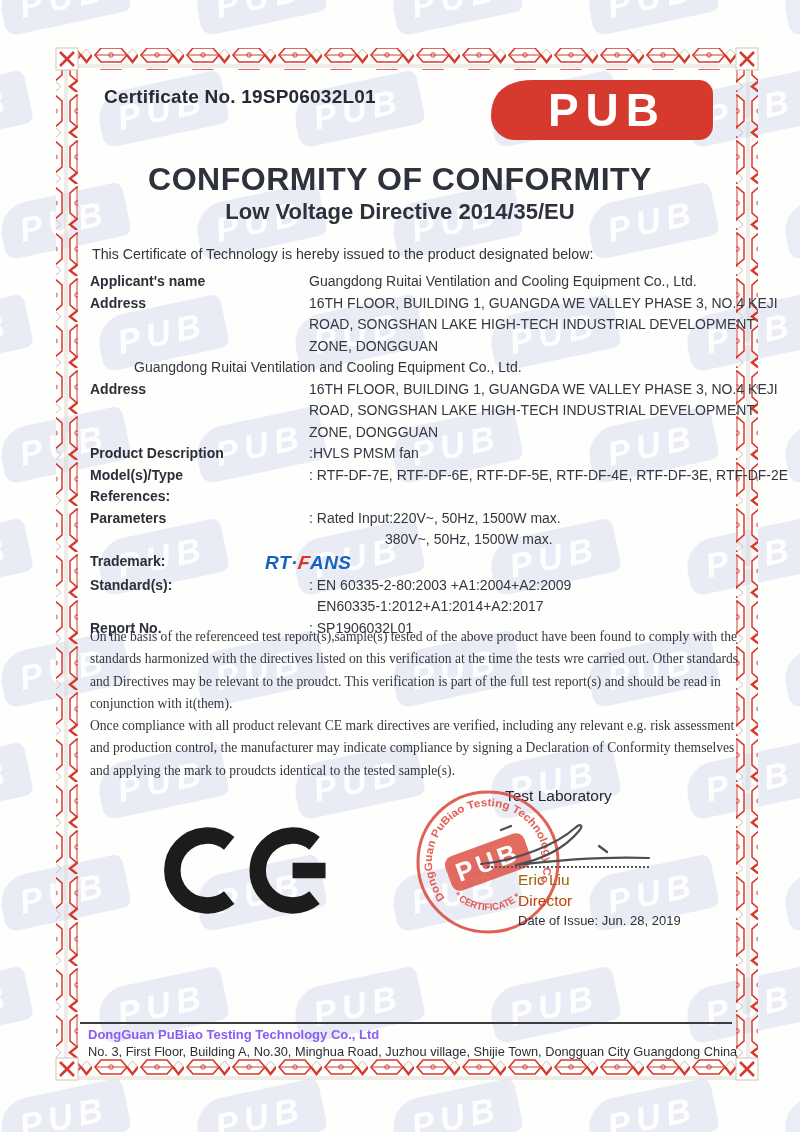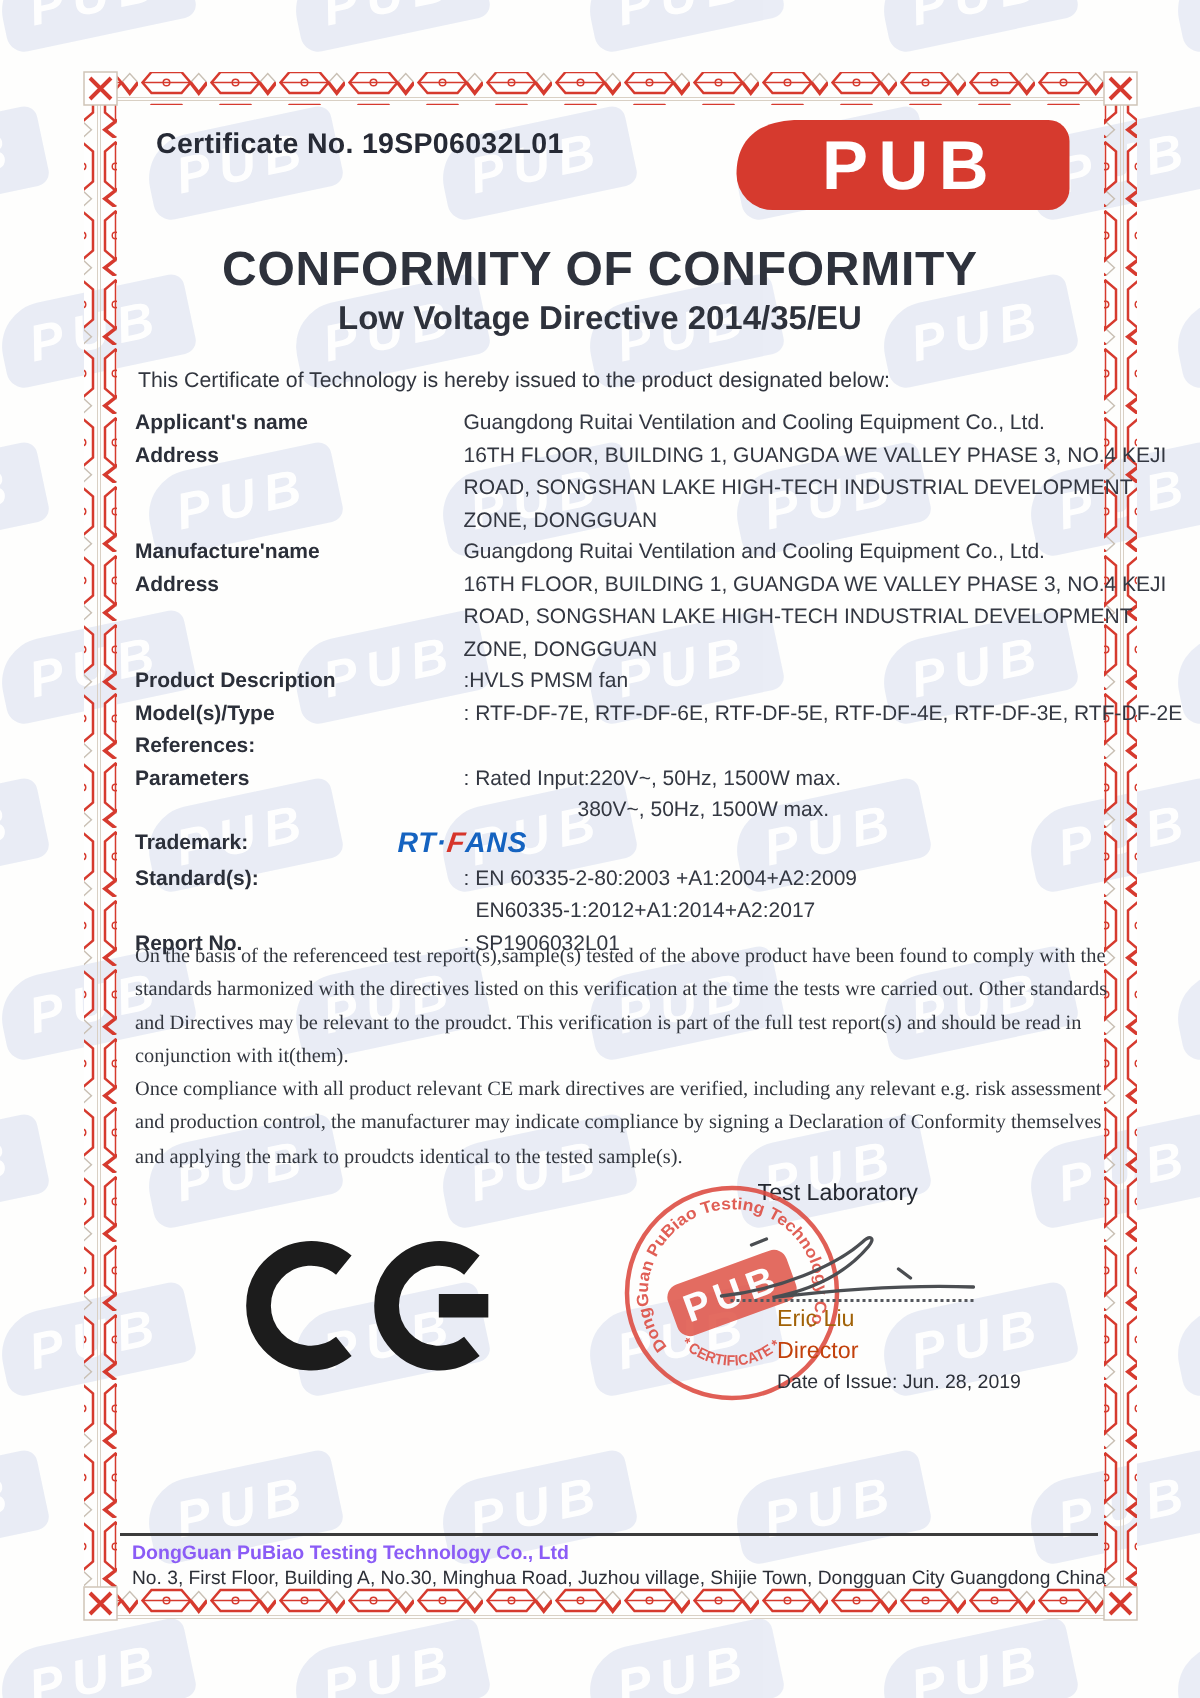--- a/index.html
+++ b/index.html
@@ -199,21 +199,20 @@
       </div>
       <div class="frow">
         <div class="flabel">Address</div>
         <div class="fvalue">
           <div class="vline">16TH FLOOR, BUILDING 1, GUANGDA WE VALLEY PHASE 3, NO.4 KEJI</div>
           <div class="vline">ROAD, SONGSHAN LAKE HIGH-TECH INDUSTRIAL DEVELOPMENT</div>
           <div class="vline">ZONE, DONGGUAN</div>
         </div>
       </div>
       <div class="frow">
-        <div class="flabel">Manufacture'name</div>
         <div class="fvalue">
           <div class="vline">Guangdong Ruitai Ventilation and Cooling Equipment Co., Ltd.</div>
         </div>
       </div>
       <div class="frow">
         <div class="flabel">Address</div>
         <div class="fvalue">
           <div class="vline">16TH FLOOR, BUILDING 1, GUANGDA WE VALLEY PHASE 3, NO.4 KEJI</div>
           <div class="vline">ROAD, SONGSHAN LAKE HIGH-TECH INDUSTRIAL DEVELOPMENT</div>
           <div class="vline">ZONE, DONGGUAN</div>

